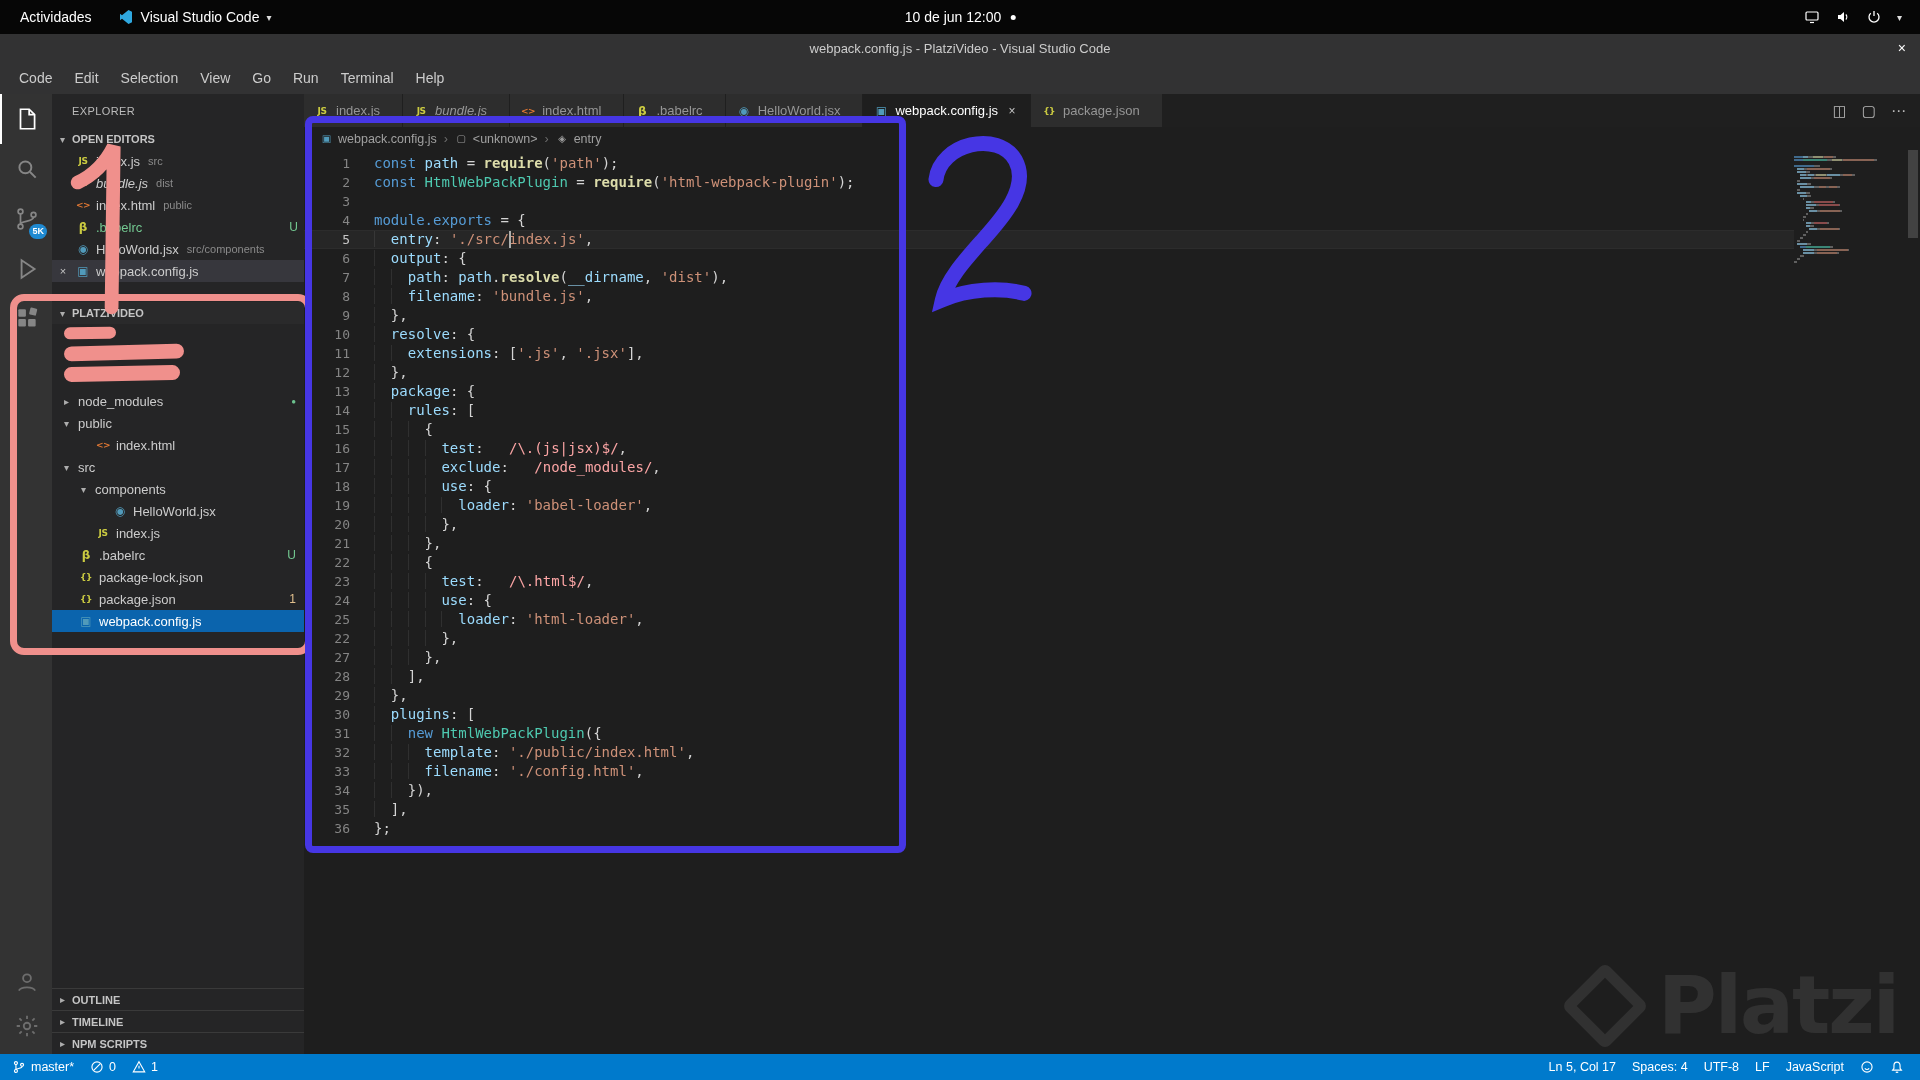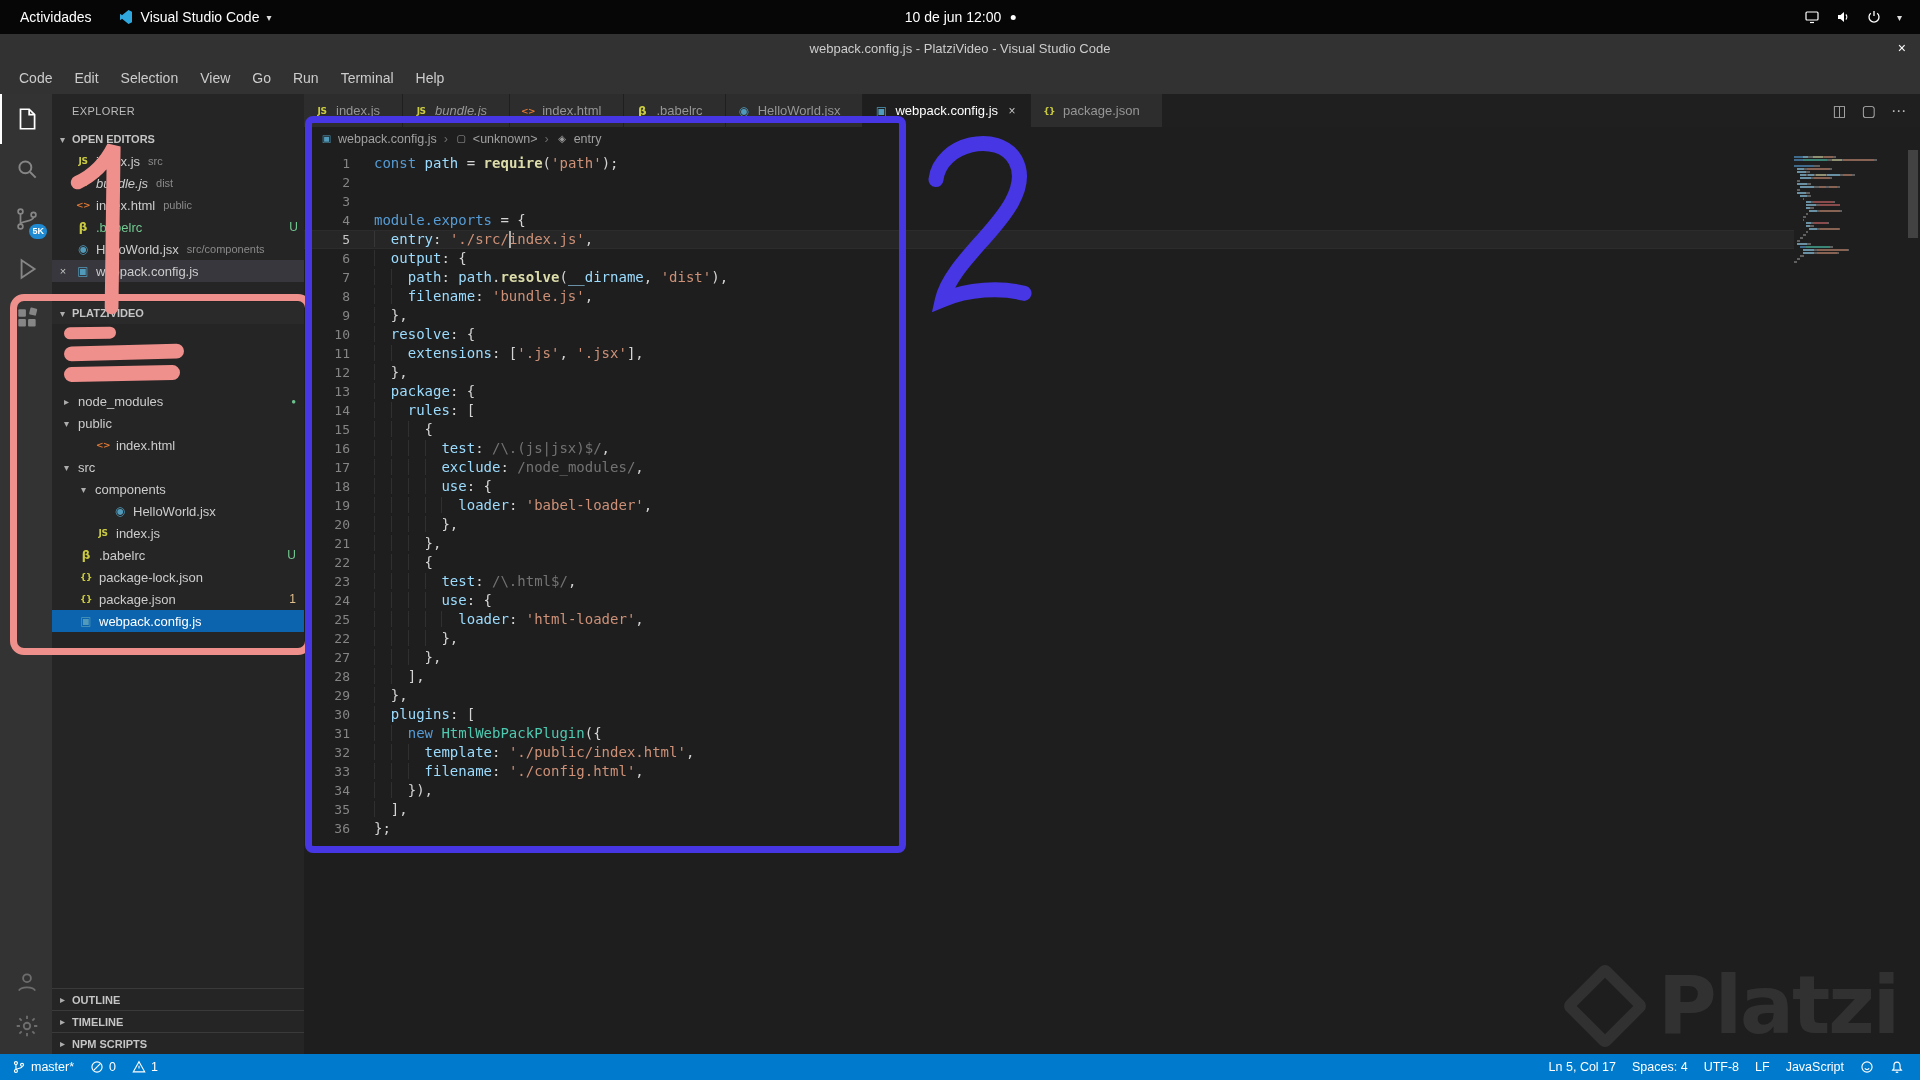--- a/index.html
+++ b/index.html
@@ -87,21 +87,21 @@
 
   .editor-content { flex: 1; position: relative; overflow: hidden; display: flex; }
   #code-scroll { flex: 1; min-width: 0; padding-top: 4px; font-family: "DejaVu Sans Mono", monospace; font-size: 14px; line-height: 19px; }
   .code-line { display: flex; height: 19px; position: relative; white-space: pre; }
   .gutter { width: 46px; flex: none; text-align: right; color: #858585; font-size: 13px; }
   .line-content { margin-left: 24px; white-space: pre; }
   .active-line { background: rgba(255,255,255,0.04); box-shadow: inset 0 1px 0 #2c2c2c, inset 0 -1px 0 #2c2c2c; }
   .active-line .gutter { color: #c6c6c6; }
   .cursor { position: absolute; top: 1px; width: 2px; height: 17px; background: #aeafad; }
   .t-k { color: #569cd6; } .t-v { color: #9cdcfe; } .t-f { color: #dcdcaa; font-weight: bold; }
-  .t-s { color: #ce9178; } .t-r { color: #737373; } .t-c { color: #4ec9b0; }
+  .t-s { color: #ce9178; } .t-r { color: #fca5a5; margin-left: 17px; } .t-c { color: #4ec9b0; }
   .t-p { color: #d4d4d4; }
   .t-w { color: #d4d4d4; background-image: repeating-linear-gradient(to right, rgba(255,255,255,0.08) 0 1px, transparent 1px 16.86px); }
 
   .minimap { width: 112px; flex: none; padding-top: 6px; }
   .mm-line { height: 2px; margin-bottom: 1px; display: flex; }
   .mm-seg { height: 2px; display: inline-block; opacity: 0.6; }
   .scrollbar { width: 14px; flex: none; position: relative; }
   .scroll-slider { position: absolute; top: 0; right: 2px; width: 10px; height: 88px; background: rgba(121,121,121,0.4); }
 
   .watermark { position: absolute; bottom: 2px; left: 1270px; display: flex; align-items: center; gap: 22px; z-index: 3; }
@@ -437,21 +437,21 @@
           <span class="bc-item">
             <span class="ficon" style="color: rgb(155, 155, 155);">◈</span>
             <span class="bc-label">entry</span>
           </span>
         </div>
     </div>
     <div class="editor-content">
       <div id="code-scroll">
         <div id="code-lines">
             <div class="code-line"><span class="gutter">1</span><span class="line-content"><span class="t-k">const </span><span class="t-v">path</span><span class="t-p"> = </span><span class="t-f">require</span><span class="t-p">(</span><span class="t-s">'path'</span><span class="t-p">);</span></span></div>
-            <div class="code-line"><span class="gutter">2</span></div>
+            <div class="code-line"><span class="gutter">2</span><span class="line-content"><span class="t-k">const </span><span class="t-c">HtmlWebPackPlugin</span><span class="t-p"> = </span><span class="t-f">require</span><span class="t-p">(</span><span class="t-s">'html-webpack-plugin'</span><span class="t-p">);</span></span></div>
             <div class="code-line"><span class="gutter">3</span><span class="line-content"></span></div>
             <div class="code-line"><span class="gutter">4</span><span class="line-content"><span class="t-k">module.exports</span><span class="t-p"> = {</span></span></div>
             <div class="code-line active-line"><span class="gutter">5</span><span class="line-content"><span class="t-w">  </span><span class="t-v">entry</span><span class="t-p">: </span><span class="t-s">'./src/index.js'</span><span class="t-p">,</span></span><span class="cursor" style="left: 204.88px;"></span></div>
             <div class="code-line"><span class="gutter">6</span><span class="line-content"><span class="t-w">  </span><span class="t-v">output</span><span class="t-p">: {</span></span></div>
             <div class="code-line"><span class="gutter">7</span><span class="line-content"><span class="t-w">    </span><span class="t-v">path</span><span class="t-p">: </span><span class="t-v">path</span><span class="t-p">.</span><span class="t-f">resolve</span><span class="t-p">(</span><span class="t-v">__dirname</span><span class="t-p">, </span><span class="t-s">'dist'</span><span class="t-p">),</span></span></div>
             <div class="code-line"><span class="gutter">8</span><span class="line-content"><span class="t-w">    </span><span class="t-v">filename</span><span class="t-p">: </span><span class="t-s">'bundle.js'</span><span class="t-p">,</span></span></div>
             <div class="code-line"><span class="gutter">9</span><span class="line-content"><span class="t-w">  </span><span class="t-p">},</span></span></div>
             <div class="code-line"><span class="gutter">10</span><span class="line-content"><span class="t-w">  </span><span class="t-v">resolve</span><span class="t-p">: {</span></span></div>
             <div class="code-line"><span class="gutter">11</span><span class="line-content"><span class="t-w">    </span><span class="t-v">extensions</span><span class="t-p">: [</span><span class="t-s">'.js'</span><span class="t-p">, </span><span class="t-s">'.jsx'</span><span class="t-p">],</span></span></div>
             <div class="code-line"><span class="gutter">12</span><span class="line-content"><span class="t-w">  </span><span class="t-p">},</span></span></div>

